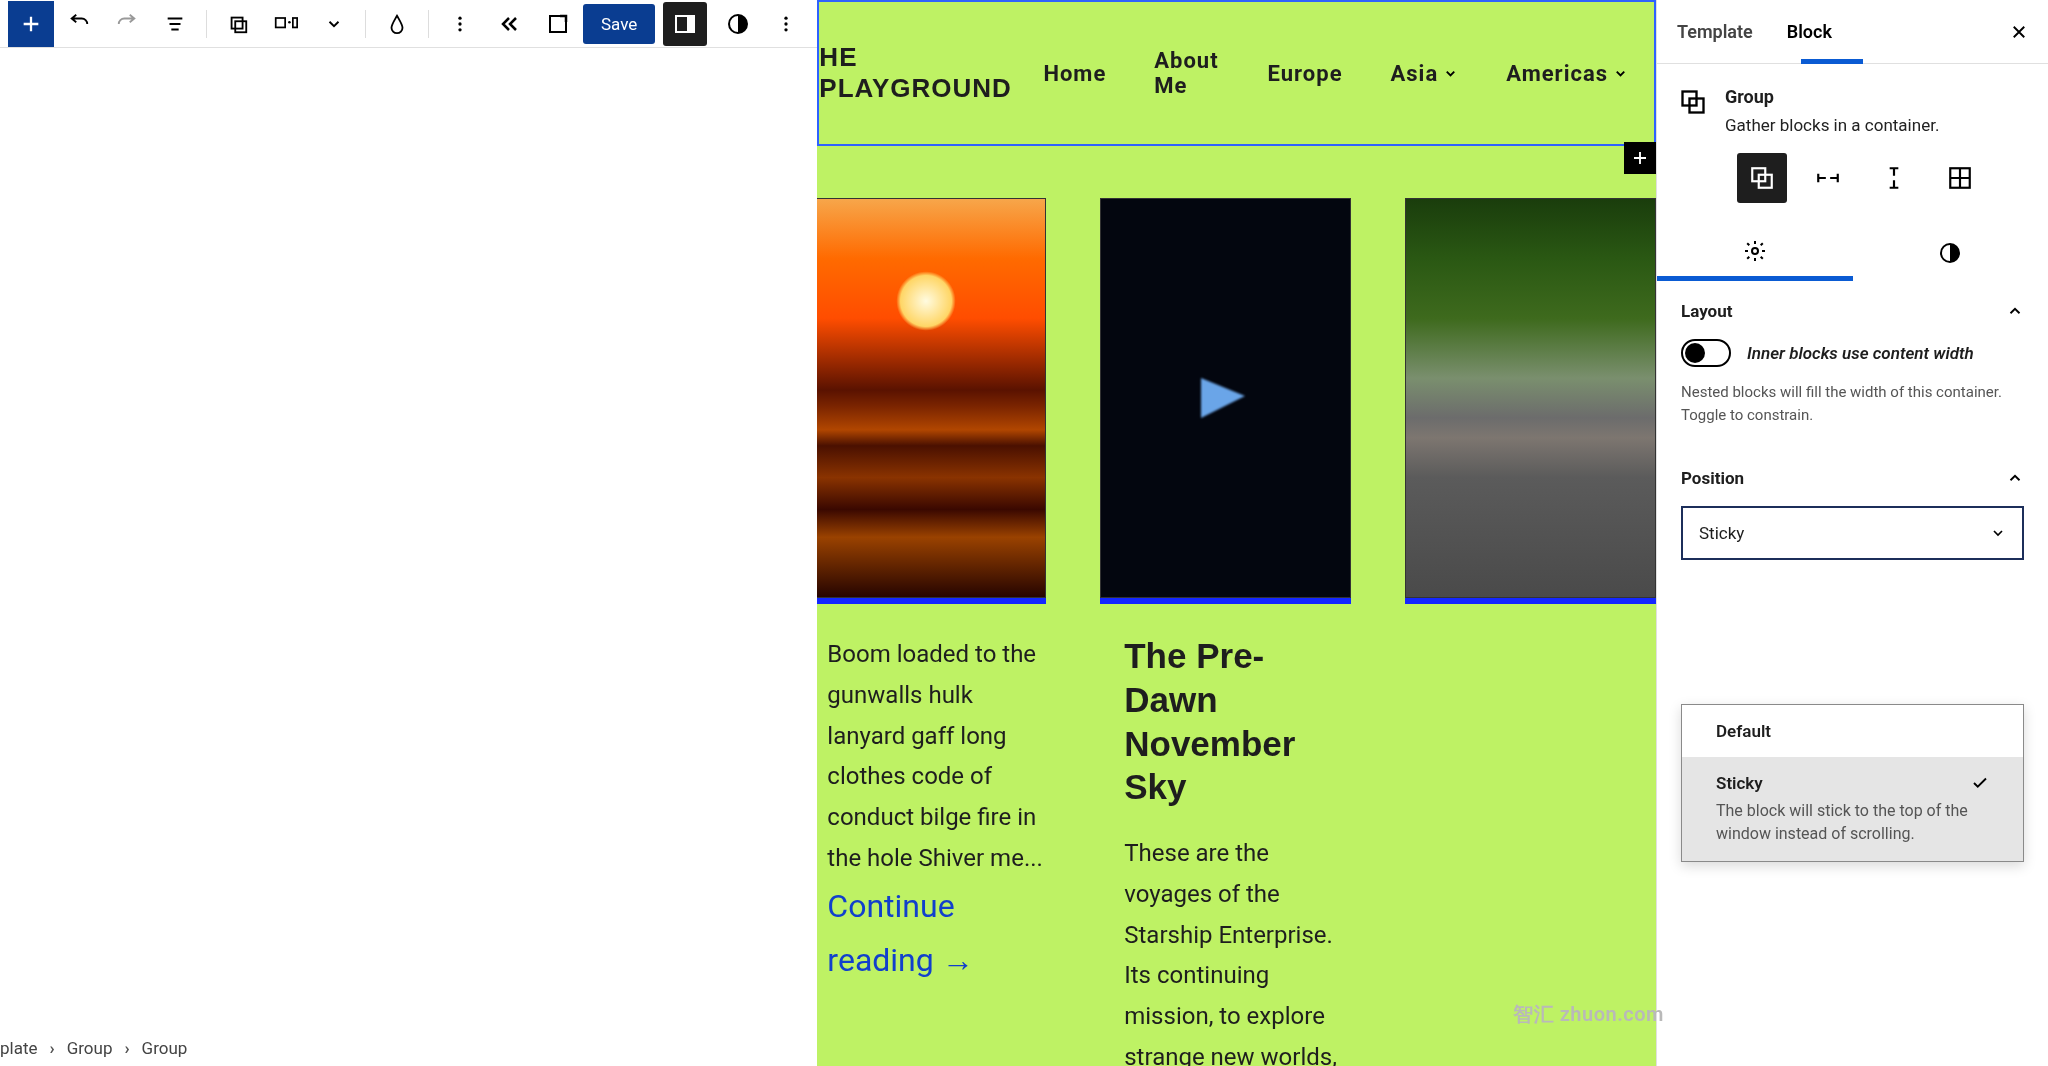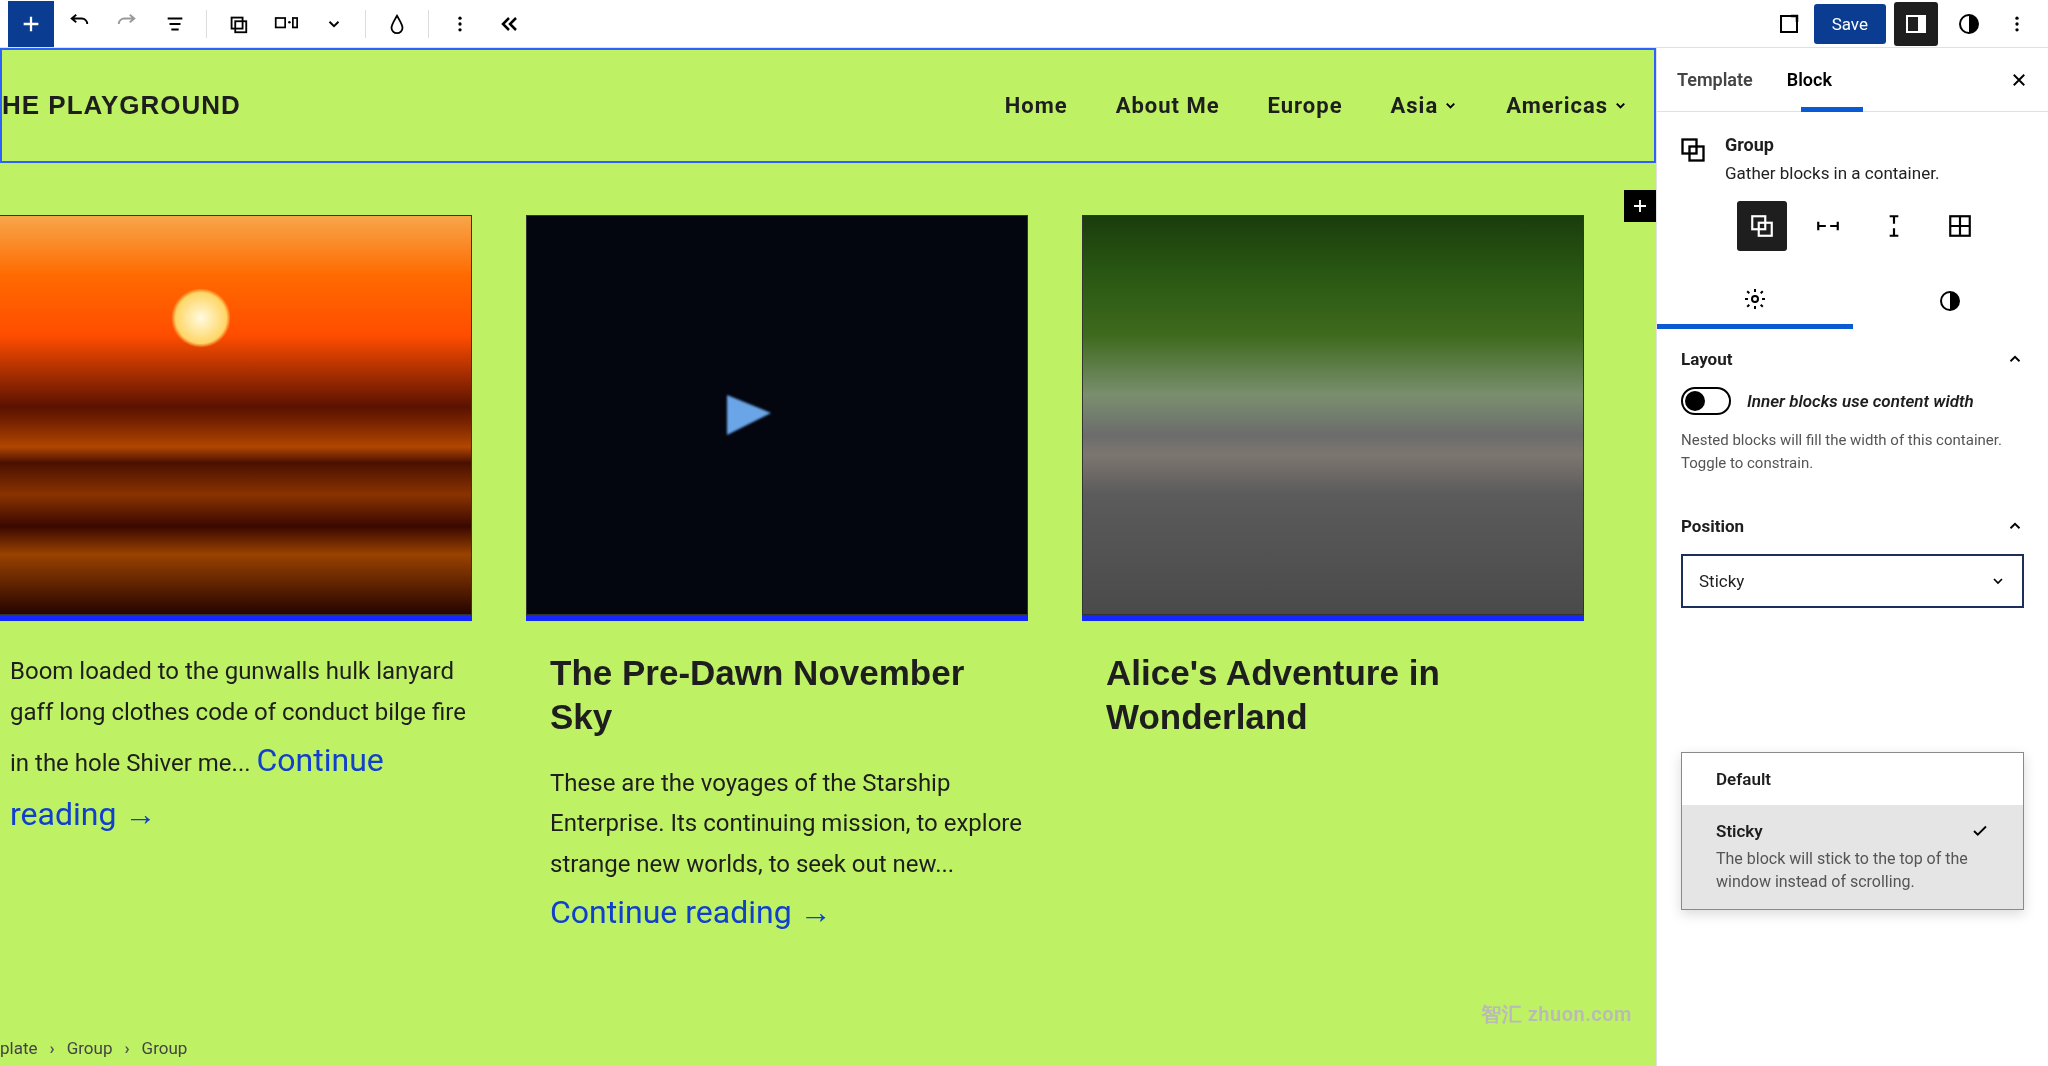--- a/index.html
+++ b/index.html
@@ -1,17 +1,17 @@
 <!DOCTYPE html>
 <html><head>
 <meta charset="utf-8">
 <style>
 *{box-sizing:border-box;margin:0;padding:0;}
 body{font-family:-apple-system,BlinkMacSystemFont,"Segoe UI",Roboto,sans-serif;font-size:13px;color:#1e1e1e;overflow:hidden;width:2048px;height:1066px;}
-.app{display:flex;flex-direction:column;width:2048px;height:1066px;}
+.app{display:flex;width:2048px;height:1066px;}
 .topbar{height:48px;display:flex;align-items:center;border-bottom:1px solid #e0e0e0;padding:0 8px;gap:2px;position:relative;}
 .add-block{width:40px;height:40px;background:#0a3d91;display:flex;align-items:center;justify-content:center;color:#fff;}
 .ico-btn{width:46px;height:46px;display:flex;align-items:center;justify-content:center;cursor:pointer;}
 .topbar-divider{width:1px;height:28px;background:#ddd;margin:0 6px;}
 .spacer{flex:1;}
 .save-btn{background:#0a3d91;color:#fff;padding:10px 18px;font-size:17px;border-radius:3px;}
 .panel-toggle{width:44px;height:44px;background:#1e1e1e;color:#fff;display:flex;align-items:center;justify-content:center;border-radius:3px;margin:0 6px;}
 .main{flex:1;display:flex;overflow:hidden;}
 .canvas{flex:1;position:relative;overflow:hidden;background:#bef264;}
 .site-header{border:2px solid #2e62ff;display:flex;align-items:center;padding:40px 26px 40px 0;font-size:26px;font-weight:800;letter-spacing:1px;}
@@ -60,21 +60,21 @@
 .select{border:2px solid #1c2e5a;height:54px;display:flex;align-items:center;padding:0 16px;font-size:17px;position:relative;}
 .select .arw{margin-left:auto;}
 .dropdown{border:1px solid #8a8a8a;box-shadow:0 4px 12px rgba(0,0,0,.15);position:absolute;left:24px;right:24px;top:704px;background:#fff;z-index:10;}
 .opt{padding:16px 34px;font-size:17px;}
 .opt.sel{background:#e5e5e5;display:block;}
 .opt-main{display:flex;align-items:center;font-weight:600;}
 .opt-check{margin-left:auto;}
 .opt-desc{font-size:16px;color:#555;margin-top:6px;line-height:1.45;}
 .breadcrumb{position:absolute;bottom:0;left:0;right:392px;height:36px;display:flex;align-items:center;font-size:17px;color:#444;padding:6px 0px;}
 .bc-sep{margin:0 12px;color:#555;font-weight:700;}
-.watermark{position:absolute;right:416px;bottom:38px;font-size:20px;color:#b9b9b9;font-weight:600;letter-spacing:0.5px;}
+.watermark{position:absolute;right:384px;bottom:38px;font-size:20px;color:#b9b9b9;font-weight:600;letter-spacing:0.5px;}
 .watermark .zh{font-family:"PingFang SC","Microsoft YaHei",sans-serif;}
 svg{display:block;}
 </style>
 </head>
 <body>
 
 <div class="app">
 
 <div class="topbar">
   <div class="add-block ico-btn">
@@ -205,21 +205,20 @@
         <div class="bluebar"></div>
         <div class="card-body">
           <div class="card-title">The Pre-Dawn November Sky</div>
           <div class="card-excerpt"><span>These are the voyages of the Starship Enterprise. Its continuing mission, to explore strange new worlds, to seek out new...</span><br><a class="cr">Continue reading →</a></div>
         </div>
       </div>
       <div class="card card-3">
         <div class="thumb"></div>
         <div class="bluebar"></div>
         <div class="card-body">
-          <div class="card-title">Alice's Adventure in Wonderland</div>
         </div>
       </div>
     </div>
   </div>
 
   <div class="sidebar" style="position:relative;">
     <div class="tabs">
       <div class="tab">Template</div>
       <div class="tab active">Block</div>
       <div class="tab-underline"></div>

